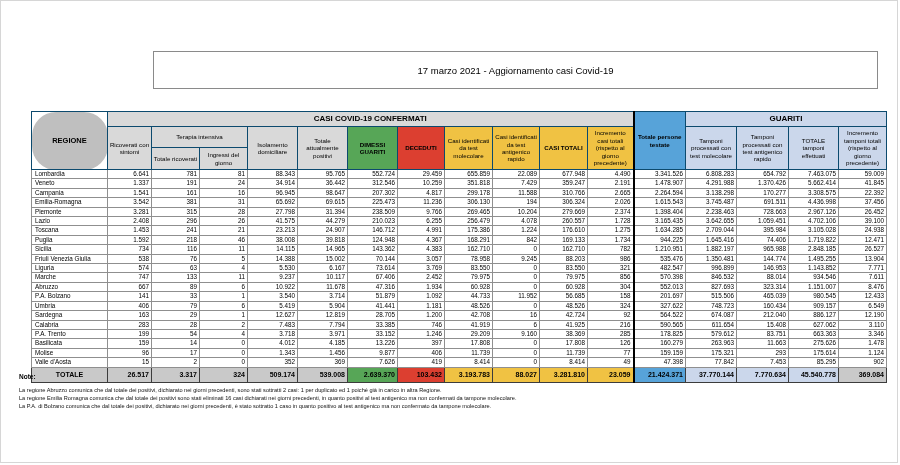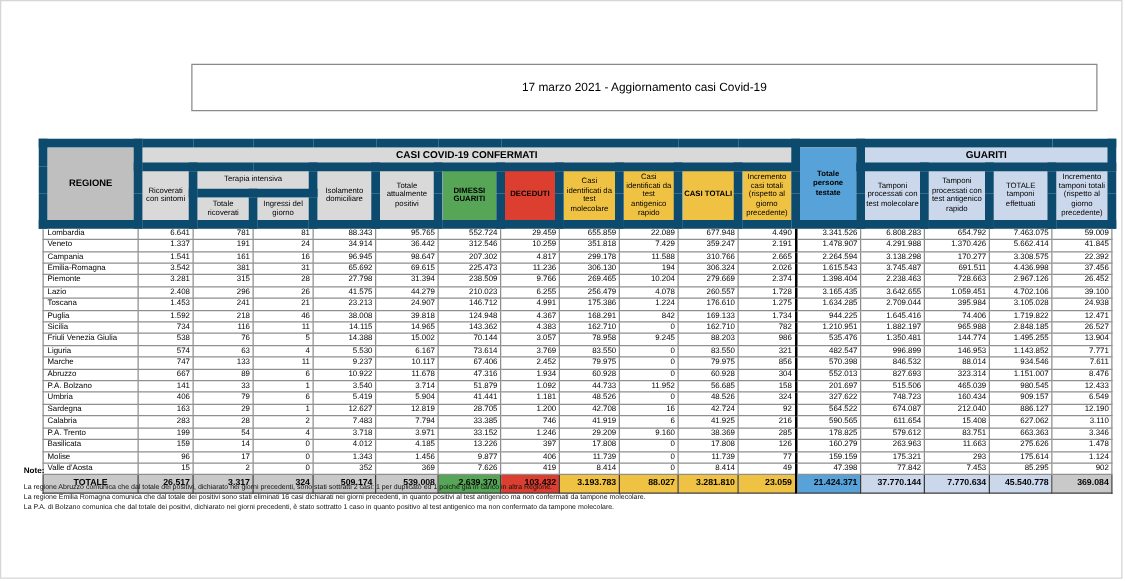--- a/index.html
+++ b/index.html
@@ -9,25 +9,25 @@
   .title-box {
     position:absolute; left:152px; top:50px; width:725px; height:38px;
     border:1px solid #8a8a8a; display:flex; flex-direction:column; justify-content:space-evenly;
     text-align:center; font-size:9.5px;
   }
 
   .tbl-wrap { position:absolute; left:30px; top:110px; width:856px; }
   table { border-collapse:collapse; table-layout:fixed; width:855px; border:1.5px solid #000; }
   th, td { overflow:hidden; }
   th {
-    border:7px solid #0c4a6e; background:#d9d9d9; font-weight:normal;
+    border:1px solid #0c4a6e; background:#d9d9d9; font-weight:normal;
     font-size:6.2px; line-height:1.2; padding:1px; text-align:center; vertical-align:middle;margin-top:48px;
   }
   th.banner { font-size:8px; font-weight:bold; height:15px; }
-  th.regione { background:#bfbfbf; font-size:7.5px; font-weight:bold; }
+  th.regione { background:#bfbfbf; font-size:7.5px; font-weight:bold;border-radius:24px; }
   th.bold { font-weight:bold; }
   th.green { background:#57a657; }
   th.red { background:#dc3f30; }
   th.yellow { background:#f0c243; }
   th.blue { background:#57a3d9; font-weight:bold; }
   th.lav { background:#cbd7eb; }
   td {
     border:1px solid #8f8f8f; background:#fff;
     height:8.4px; line-height:8.4px; font-size:6.3px;
     padding:0 2px; white-space:nowrap; text-align:right;

